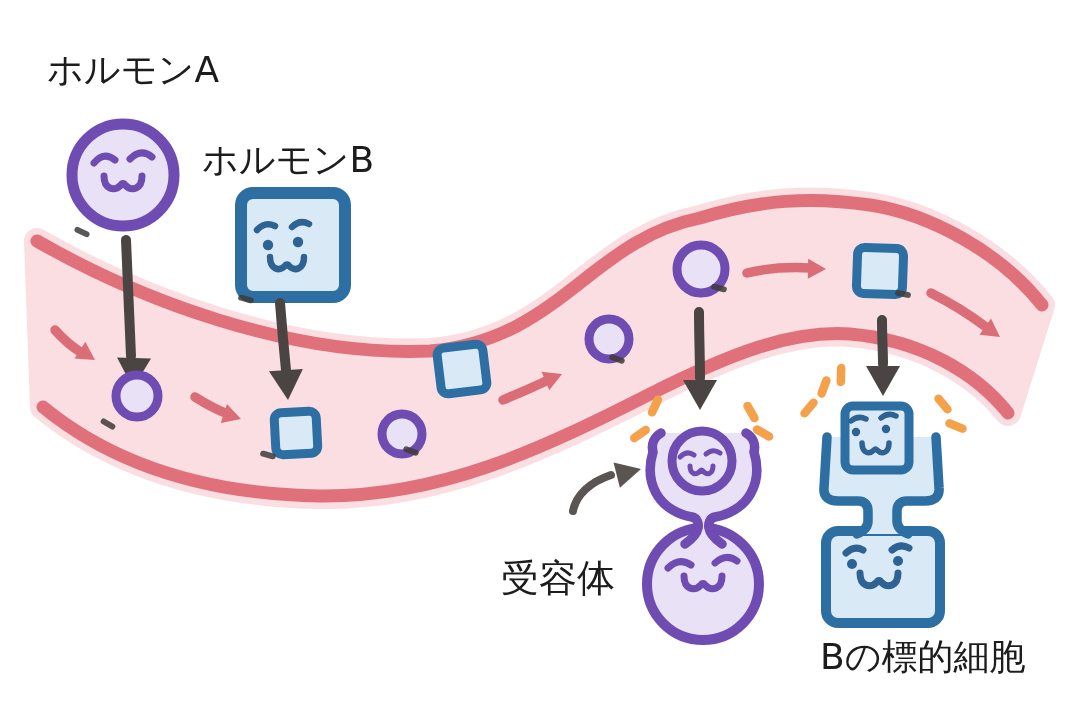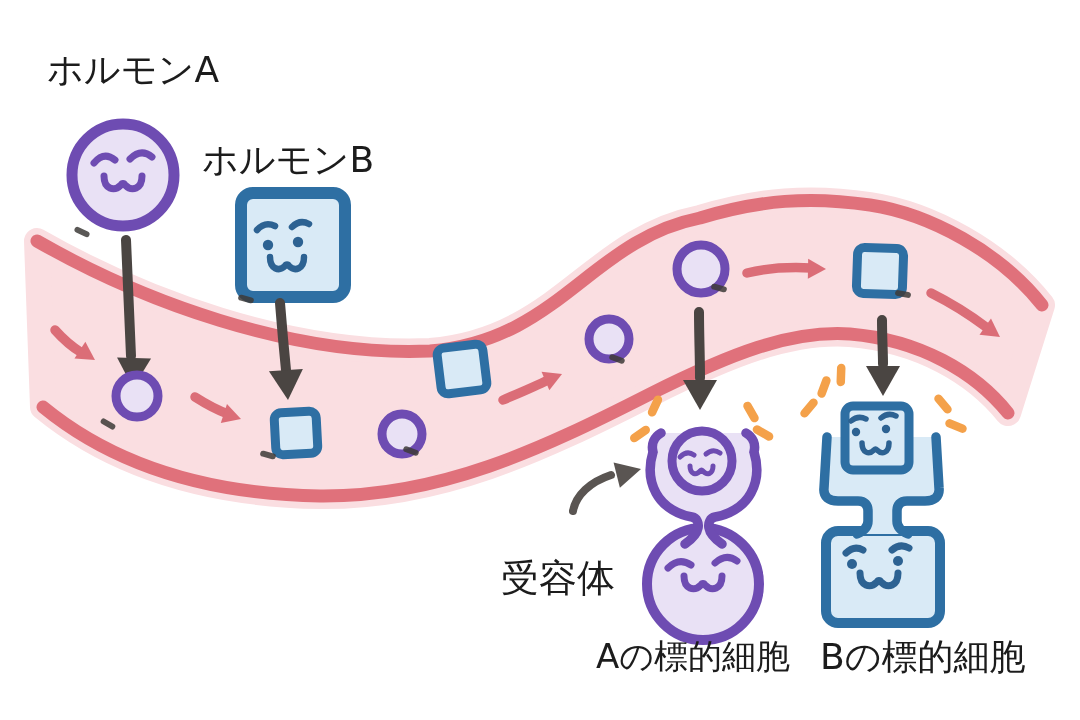--- a/index.html
+++ b/index.html
@@ -203,15 +203,14 @@
       <line class="sparkle" x1="-7" y1="0" x2="7" y2="0" transform="translate(824,387) rotate(-70)"></line>
       <line class="sparkle" x1="-7" y1="0" x2="7" y2="0" transform="translate(841,375) rotate(-88)"></line>
       <line class="sparkle" x1="-7" y1="0" x2="7" y2="0" transform="translate(943,404) rotate(50)"></line>
       <line class="sparkle" x1="-7" y1="0" x2="7" y2="0" transform="translate(956,426) rotate(22)"></line>
     </g>
   </svg>
 
   <div id="lbl-hormone-a" class="lbl">ホルモンA</div>
   <div id="lbl-hormone-b" class="lbl">ホルモンB</div>
   <div id="lbl-receptor" class="lbl">受容体</div>
-  <div id="lbl-cell-a" class="lbl">Aの標的細胞</div>
   <div id="lbl-cell-b" class="lbl">Bの標的細胞</div>
 </div>
 
 </body></html>

